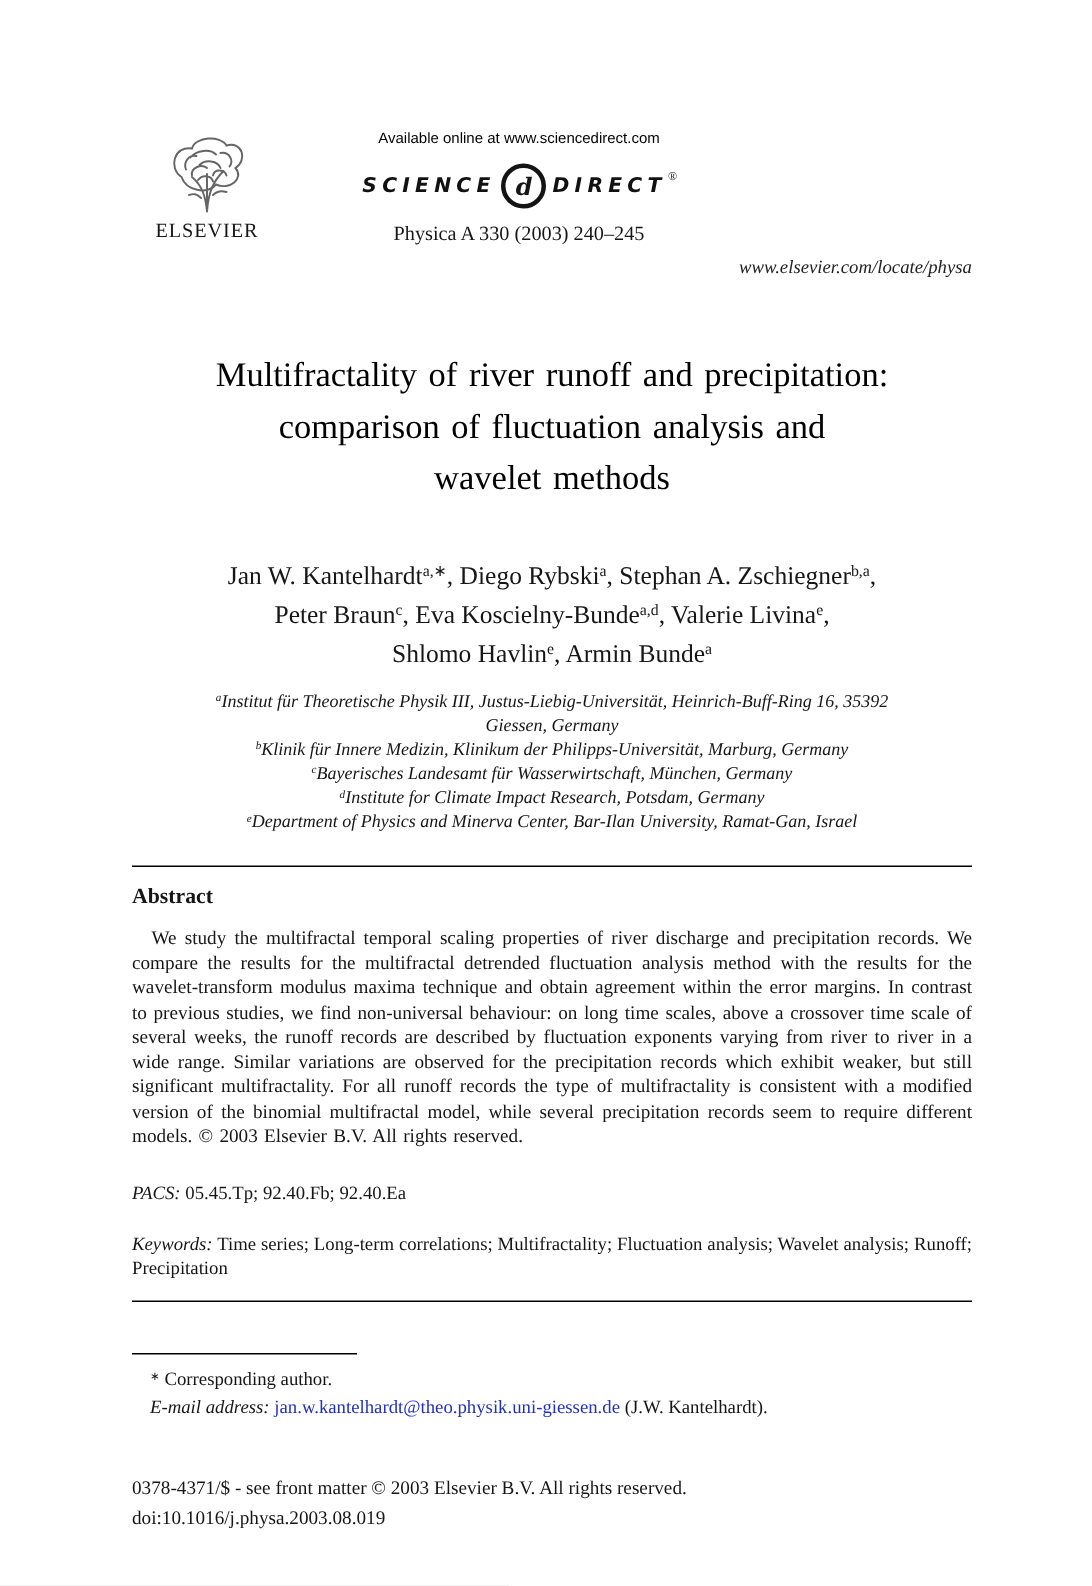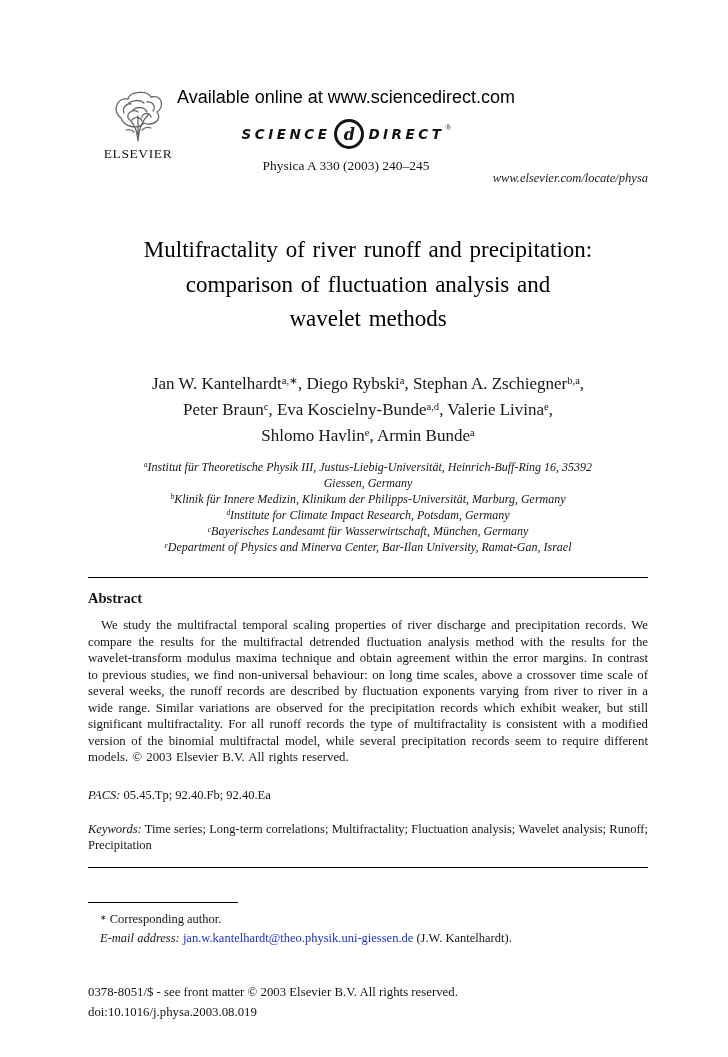--- a/index.html
+++ b/index.html
@@ -9,21 +9,21 @@
     font-family:"Liberation Serif", serif; color:#161616;
   }
   sup { font-size:0.62em; line-height:0; position:relative; top:-0.45em; vertical-align:baseline; }
 
   
   .elsevier-logo { position:absolute; left:101px; top:88px; width:74px; text-align:center; }
   .elsevier-logo svg { display:block; margin:0 auto; }
   .elsevier-name { font-size:13.5px; letter-spacing:0.6px; margin-top:2px; }
 
   .center-col { position:absolute; left:168px; top:87px; width:356px; text-align:center; }
-  .available-online { font-family:"Liberation Sans", sans-serif; font-size:18px; color:#000; }
+  .available-online { font-family:"Liberation Sans", sans-serif; font-size:10px; color:#000; }
   .sd-logo { margin-top:11px; display:flex; align-items:center; justify-content:center; }
   .sd-word { font-family:"DejaVu Sans", sans-serif; font-weight:bold; font-size:13.5px; letter-spacing:3.5px; color:#111;font-style:italic; }
   .sd-d {
     width:24px; height:24px; border:3px solid #141414; border-radius:50%;
     display:flex; align-items:center; justify-content:center;
     font-family:"DejaVu Serif", serif; font-style:italic; font-weight:bold; font-size:16px;
     margin:0 4px; flex:0 0 auto;
   }
   .sd-reg { font-size:8px; position:relative; top:-7px; left:1px; }
   .journal-ref { margin-top:9px; font-size:13.5px; }
@@ -103,22 +103,22 @@
         <span><span>Peter Braun</span><sup>c</sup><span>, </span></span><span><span>Eva Koscielny-Bunde</span><sup>a,d</sup><span>, </span></span><span><span>Valerie Livina</span><sup>e</sup><span>,</span></span>
       </div>
       <div>
         <span><span>Shlomo Havlin</span><sup>e</sup><span>, </span></span><span><span>Armin Bunde</span><sup>a</sup><span></span></span>
       </div>
     </div>
 
     <div class="affiliations">
       <div class="affil-first"><sup>a</sup><span>Institut für Theoretische Physik III, Justus-Liebig-Universität, Heinrich-Buff-Ring 16, 35392 Giessen, Germany</span></div>
       <div><sup>b</sup><span>Klinik für Innere Medizin, Klinikum der Philipps-Universität, Marburg, Germany</span></div>
+      <div><sup>c</sup><span>Bayerisches Landesamt für Wasserwirtschaft, München, Germany</span></div>
       <div><sup>d</sup><span>Institute for Climate Impact Research, Potsdam, Germany</span></div>
-      <div><sup>c</sup><span>Bayerisches Landesamt für Wasserwirtschaft, München, Germany</span></div>
       <div><sup>e</sup><span>Department of Physics and Minerva Center, Bar-Ilan University, Ramat-Gan, Israel</span></div>
     </div>
 
     <hr class="rule rule-top">
 
     <div class="abstract-heading">Abstract</div>
     <p class="abstract-text">We study the multifractal temporal scaling properties of river discharge and precipitation records. We compare the results for the multifractal detrended fluctuation analysis method with the results for the wavelet-transform modulus maxima technique and obtain agreement within the error margins. In contrast to previous studies, we find non-universal behaviour: on long time scales, above a crossover time scale of several weeks, the runoff records are described by fluctuation exponents varying from river to river in a wide range. Similar variations are observed for the precipitation records which exhibit weaker, but still significant multifractality. For all runoff records the type of multifractality is consistent with a modified version of the binomial multifractal model, while several precipitation records seem to require different models. © 2003 Elsevier B.V. All rights reserved.</p>
 
     <div class="pacs">
       <span class="it">PACS:</span>
@@ -140,17 +140,17 @@
       <span>Corresponding author.</span>
     </div>
     <div class="footnote-line">
       <span class="it">E-mail address:</span>
       <a href="#" class="email-link">jan.w.kantelhardt@theo.physik.uni-giessen.de</a>
       <span>(J.W. Kantelhardt).</span>
     </div>
   </div>
 
   <div class="footer">
-    <div>0378-8051/$ - see front matter © 2003 Elsevier B.V. All rights reserved.</div>
+    <div>0378-4371/$ - see front matter © 2003 Elsevier B.V. All rights reserved.</div>
     <div>doi:10.1016/j.physa.2003.08.019</div>
   </div>
 
 </div>
 
 </body></html>

